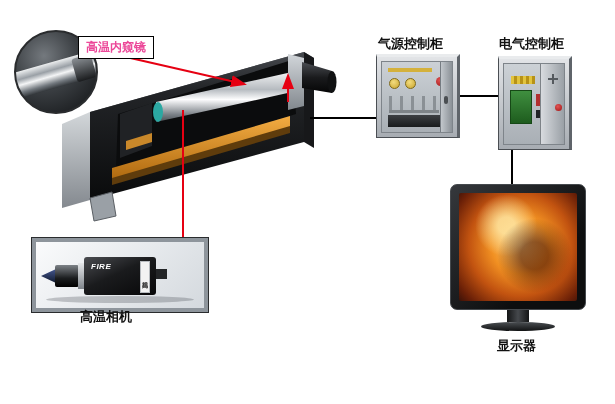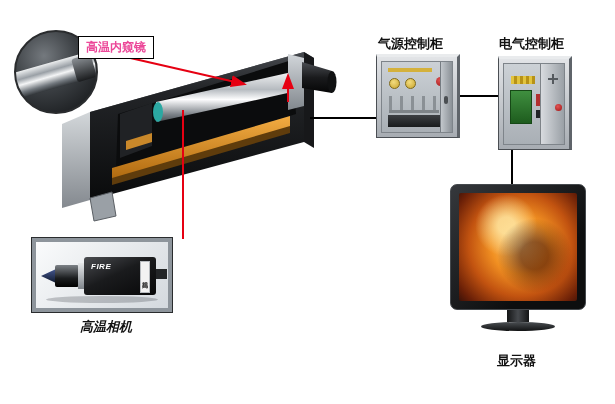--- a/index.html
+++ b/index.html
@@ -55,21 +55,21 @@
   .comp-black { position:absolute; left:32px; top:46px; width:10px; height:8px; background:#222426; }
   .elec-door { position:absolute; right:0; top:0; width:24px; height:100%;
                background:linear-gradient(90deg,#d8dbdf,#9aa0a6); border-left:1px solid #7e8388; }
   .cross-mark { position:absolute; left:7px; top:10px; width:10px; height:10px; }
   .cross-h { position:absolute; left:0; top:4px; width:10px; height:2px; background:#54595e; }
   .cross-v { position:absolute; left:4px; top:0; width:2px; height:10px; background:#54595e; }
   .estop { position:absolute; right:2px; top:40px; width:7px; height:7px; border-radius:50%;
            background:radial-gradient(circle at 40% 35%, #e25555, #a01212); }
 
   
-  .camera-photo { position:absolute; z-index:2; left:32px; top:238px; width:140px; height:74px;
+  .camera-photo { position:absolute; z-index:2; left:32px; top:238px; width:176px; height:74px;
                   border:4px solid #8e959c; outline:1px solid #2a2c2e;
                   background:linear-gradient(135deg,#fafbfc,#d4d9de); }
   .cam-shadow { position:absolute; left:10px; right:10px; bottom:5px; height:7px; border-radius:50%;
                 background:rgba(20,25,30,0.22); }
   .cam-lens-tip { position:absolute; left:5px; top:27px; width:15px; height:14px;
                   clip-path:polygon(0 50%, 100% 0, 100% 100%);
                   background:linear-gradient(180deg,#44568f,#101a2e); }
   .cam-lens { position:absolute; left:19px; top:23px; width:24px; height:22px; border-radius:2px;
               background:linear-gradient(180deg,#7d8287,#1b1d1f 60%,#000); }
   .cam-ring { position:absolute; left:42px; top:21px; width:6px; height:26px;
@@ -171,22 +171,22 @@
   </svg>
 
   <div class="scope-photo">
     <div class="scope-barrel"></div>
     <div class="scope-barrel-tip"></div>
   </div>
 
   <div class="label-box" style="left:78px; top:36px;">高温内窥镜</div>
   <div class="label" style="left:378px; top:35px;text-align:right;">气源控制柜</div>
   <div class="label" style="left:499px; top:35px;text-align:center;">电气控制柜</div>
-  <div class="label" style="left:80px; top:318px;font-style:italic;">高温相机</div>
-  <div class="label" style="left:497px; top:352px;">显示器</div>
+  <div class="label" style="left:80px; top:308px;">高温相机</div>
+  <div class="label" style="left:497px; top:337px;">显示器</div>
 
   <div class="cabinet gas-cabinet">
     <div class="cab-inner">
       <div class="pipe-yellow"></div>
       <div class="gauge gauge-1"></div>
       <div class="gauge gauge-2"></div>
       <div class="knob-red"></div>
       <div class="piping"></div>
       <div class="piping-h"></div>
       <div class="box-dark"></div>

